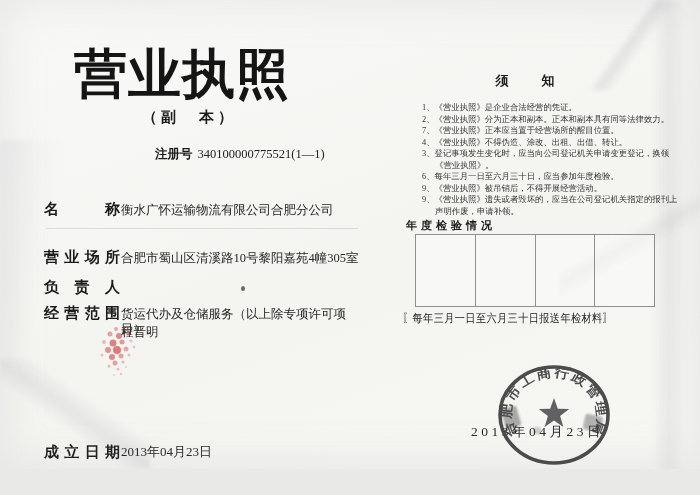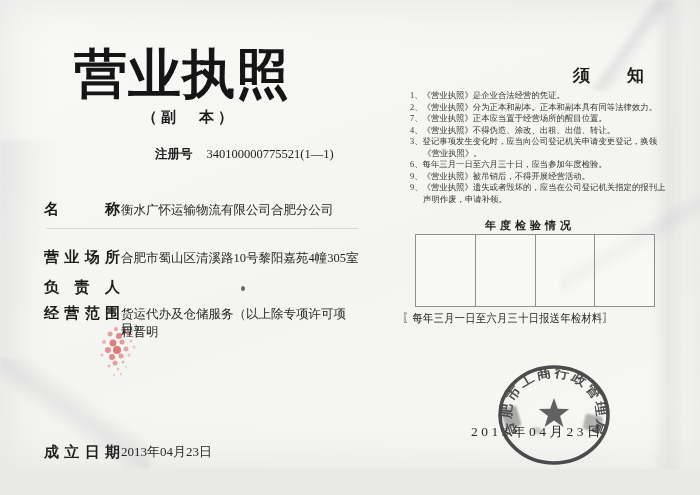--- a/index.html
+++ b/index.html
@@ -29,21 +29,21 @@
   .title{
     position:absolute;left:74px;top:44px;margin:0;
     font-family:"DejaVu Sans","Liberation Sans",sans-serif;
     font-size:53px;line-height:1.15;font-weight:900;letter-spacing:1px;color:#151515;
   }
   .subtitle{
     position:absolute;left:142px;top:108px;
     font-size:15px;font-weight:700;letter-spacing:4px;color:#1d1d1d;
   }
   .regline{position:absolute;left:155px;top:146px;font-size:12.5px;white-space:nowrap;}
-  .reg-label{font-family:"DejaVu Sans","Liberation Sans",sans-serif;font-weight:700;color:#1d1d1d;margin-right:14px;}
+  .reg-label{font-family:"DejaVu Sans","Liberation Sans",sans-serif;font-weight:700;color:#1d1d1d;margin-right:5px;}
   .reg-number{color:#222;}
 
   .field{position:absolute;left:0;top:0;width:390px;}
   .flabel{
     position:absolute;left:44px;width:76px;display:inline-block;
     font-family:"DejaVu Sans","Liberation Sans",sans-serif;
     font-size:15px;font-weight:700;color:#1b1b1b;
     text-align:justify;text-align-last:justify;line-height:16px;
   }
   .fvalue{
@@ -57,31 +57,31 @@
   .row-person .fvalue{top:2px;margin-top:44px;}
   .row-established .fvalue{top:1px;font-size:13px;width:220px;}
   .name-underline{position:absolute;left:46px;top:228px;width:312px;height:1px;
     background:rgba(120,122,132,.22);}
   .speck{position:absolute;left:241px;top:286px;width:4px;height:5px;border-radius:50%;
     background:#4a3f33;opacity:.8;}
   .red-fragment{position:absolute;left:86px;top:322px;filter:blur(.4px);opacity:.85;}
 
   
   .notice-heading{
-    position:absolute;left:406px;top:64px;width:248px;text-align:right;
-    font-family:"DejaVu Sans","Liberation Sans",sans-serif;
-    font-size:17px;font-weight:700;letter-spacing:10px;color:#1d1d1d;
+    position:absolute;left:406px;top:72px;width:248px;text-align:center;
+    font-family:"DejaVu Sans","Liberation Sans",sans-serif;
+    font-size:13px;font-weight:700;letter-spacing:10px;color:#1d1d1d;
   }
   .notice-list{
-    position:absolute;left:406px;top:86px;width:262px;margin:4px;padding:0;list-style:none;
+    position:absolute;left:406px;top:86px;width:262px;margin:16px;padding:0;list-style:none;
     font-size:8.4px;line-height:11.2px;color:#333;
   }
   .notice-list li{padding-left:13px;text-indent:-13px;margin:0 0 .4px 0;}
   .inspection-heading{
-    position:absolute;left:406px;top:218px;width:248px;text-align:center;
+    position:absolute;left:406px;top:218px;width:248px;
     font-family:"DejaVu Sans","Liberation Sans",sans-serif;
     font-size:11px;font-weight:700;letter-spacing:4px;color:#1d1d1d;
   }
   .inspection-table{
     position:absolute;left:415px;top:234px;width:238px;height:71px;
     border:1px solid #909090;display:flex;background:rgba(255,255,255,.35);
   }
   .inspection-cell{flex:1;border-right:1px solid #909090;}
   .inspection-cell:last-child{border-right:none;}
   .inspection-caption{

